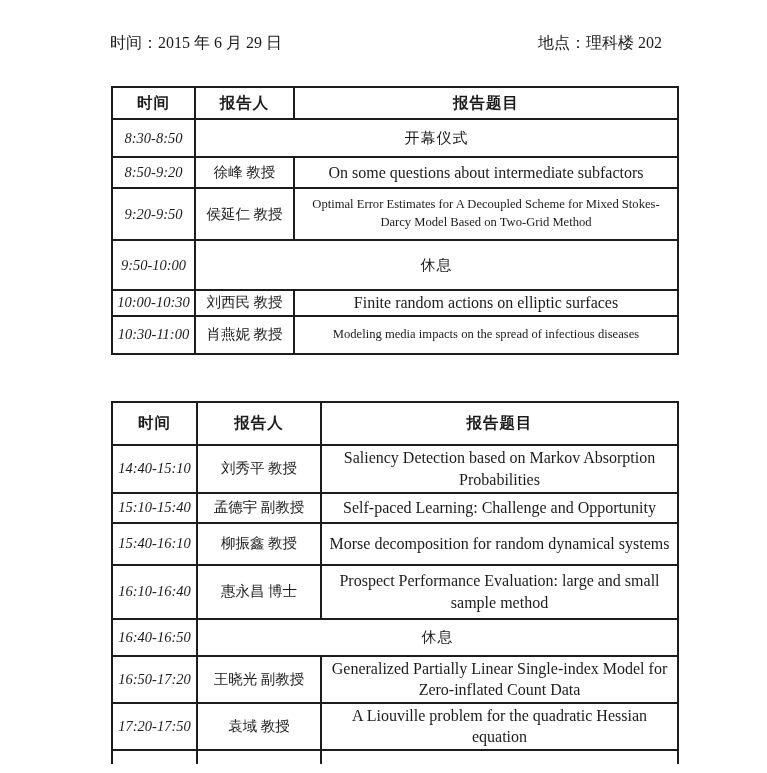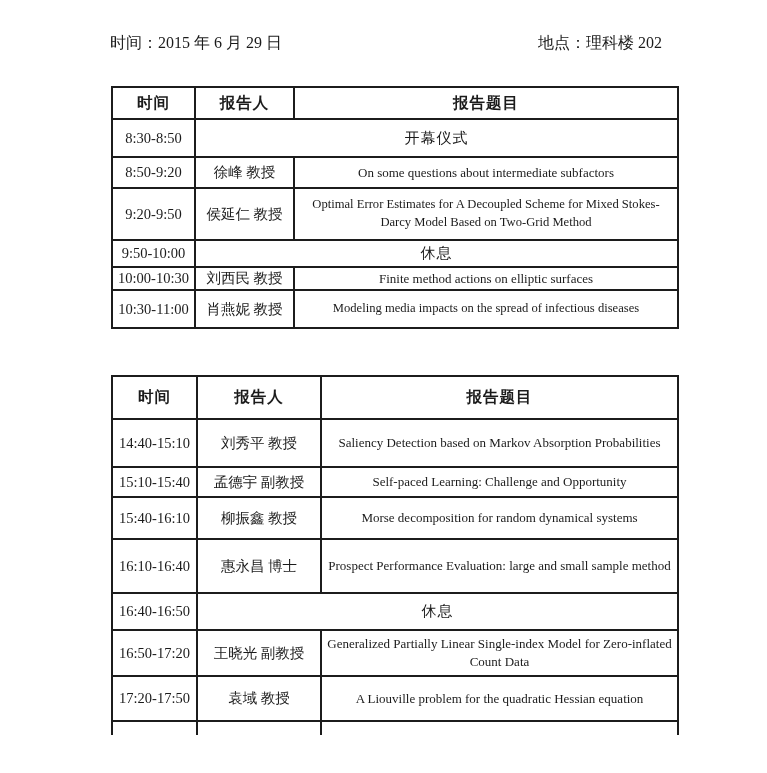--- a/index.html
+++ b/index.html
@@ -48,23 +48,23 @@
     font-size: 15.5px;
     font-weight: bold;
     letter-spacing: 1px;
   }
   .t1 col.c1 { width: 83px; }
   .t1 col.c2 { width: 99px; }
   .t1 col.c3 { width: 384px; }
   .t2 col.c1 { width: 85px; }
   .t2 col.c2 { width: 124px; }
   .t2 col.c3 { width: 357px; }
-  td.time    { font-size: 14.5px; white-space: nowrap; }
+  td.time    { font-size: 14.5px; white-space: nowrap; font-style: italic; }
   td.speaker { font-size: 14.5px; white-space: nowrap; }
-  td.title   { font-size: 13px; line-height: 1.35; }
+  td.title   { font-size: 16px; line-height: 1.35; }
   td.title.small { font-size: 12.6px; line-height: 1.4; }
   td.event   { font-size: 15px; letter-spacing: 1px; }
   tr.partial td { border-bottom: none; }
 </style>
 </head>
 <body>
 
 <div class="page">
 
   <div class="meta">
@@ -93,28 +93,28 @@
         <tr style="height: 31px;">
           <td class="time">8:50-9:20</td>
           <td class="speaker">徐峰 教授</td>
           <td class="title">On some questions about intermediate subfactors</td>
         </tr>
         <tr style="height: 52px;">
           <td class="time">9:20-9:50</td>
           <td class="speaker">侯延仁 教授</td>
           <td class="title small">Optimal Error Estimates for A Decoupled Scheme for Mixed Stokes-Darcy Model Based on Two-Grid Method</td>
         </tr>
-        <tr style="height: 27px;">
+        <tr style="height: 50px;">
           <td class="time">9:50-10:00</td>
           <td class="event" colspan="2">休息</td>
         </tr>
         <tr style="height: 21px;">
           <td class="time">10:00-10:30</td>
           <td class="speaker">刘西民 教授</td>
-          <td class="title">Finite method actions on elliptic surfaces</td>
+          <td class="title">Finite random actions on elliptic surfaces</td>
         </tr>
         <tr style="height: 38px;">
           <td class="time">10:30-11:00</td>
           <td class="speaker">肖燕妮 教授</td>
           <td class="title small">Modeling media impacts on the spread of infectious diseases</td>
         </tr>
       </tbody>
   </table>
 
   <table class="sched t2">

